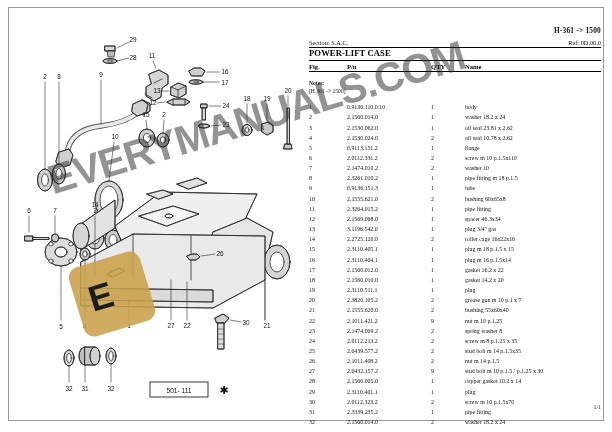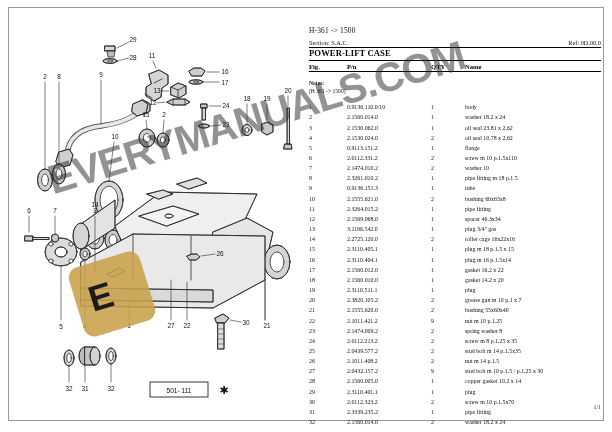--- a/index.html
+++ b/index.html
@@ -2,21 +2,21 @@
 <html><head>
 <meta charset="utf-8">
 <style>
   html,body{margin:0;padding:0;background:#8a8a8a;}
   body{font-family:"Liberation Serif",serif;}
   #page{position:relative;width:612px;height:432px;background:#ffffff;overflow:hidden;}
   #sheet{position:absolute;left:8px;top:7px;width:596px;height:414px;border:1px solid #9a9a9a;background:#fff;box-sizing:border-box;}
 
   
   #parts{position:absolute;left:300px;top:18px;width:292px;height:390px;}
-  .doc-title{text-align:left;font-weight:normal;font-size:7.4px;letter-spacing:.2px;margin:0 0 4px 0;color:#111;}
+  .doc-title{text-align:right;font-weight:bold;font-size:7.4px;letter-spacing:.2px;margin:0 0 4px 0;color:#111;}
   .meta-row{display:flex;justify-content:space-between;font-size:6.3px;color:#111;margin-bottom:1px;}
   .section-title{font-weight:bold;font-size:8.6px;color:#000;margin:0 0 2px 0;letter-spacing:.1px;}
   .rule-thick{border-top:1.6px solid #000;}
   .rule-thin{border-top:.7px solid #000;}
   .col-head{display:flex;font-weight:bold;font-size:6.6px;color:#000;padding:1.5px 0 1.5px 0;}
   .c-fig{width:38px;}
   .c-pn{width:84px;}
   .c-qty{width:34px;}
   .c-name{flex:1;}
   .notes{margin-top:7px;font-size:5.6px;color:#111;line-height:1.45;}

